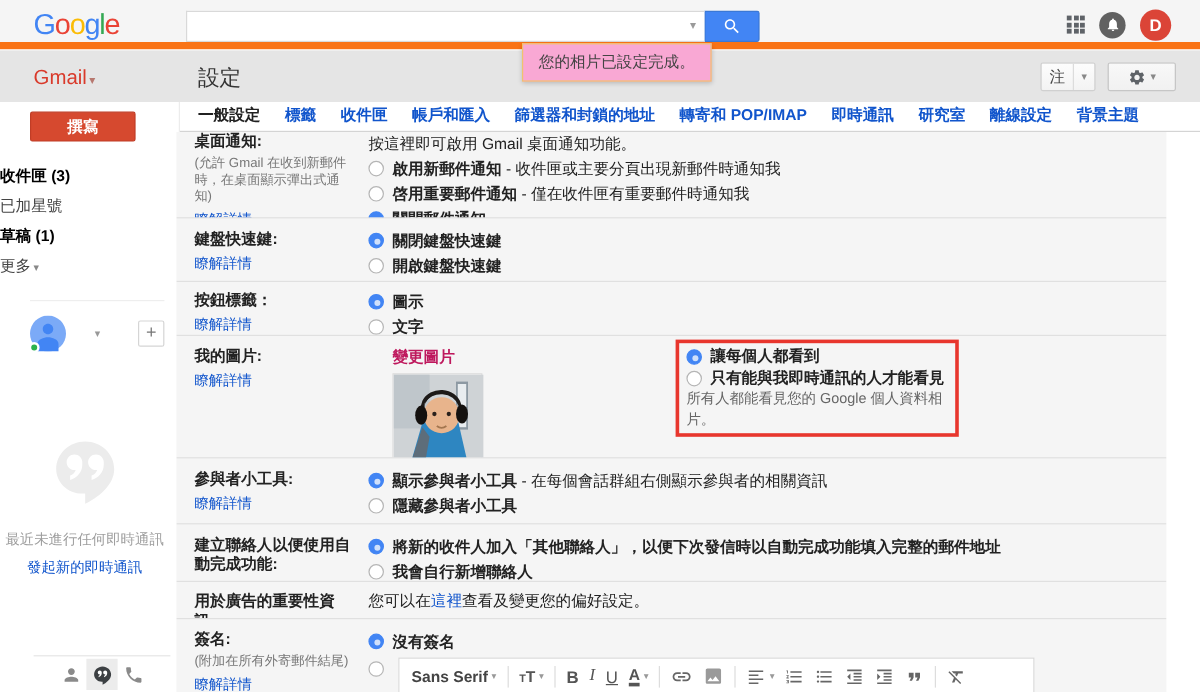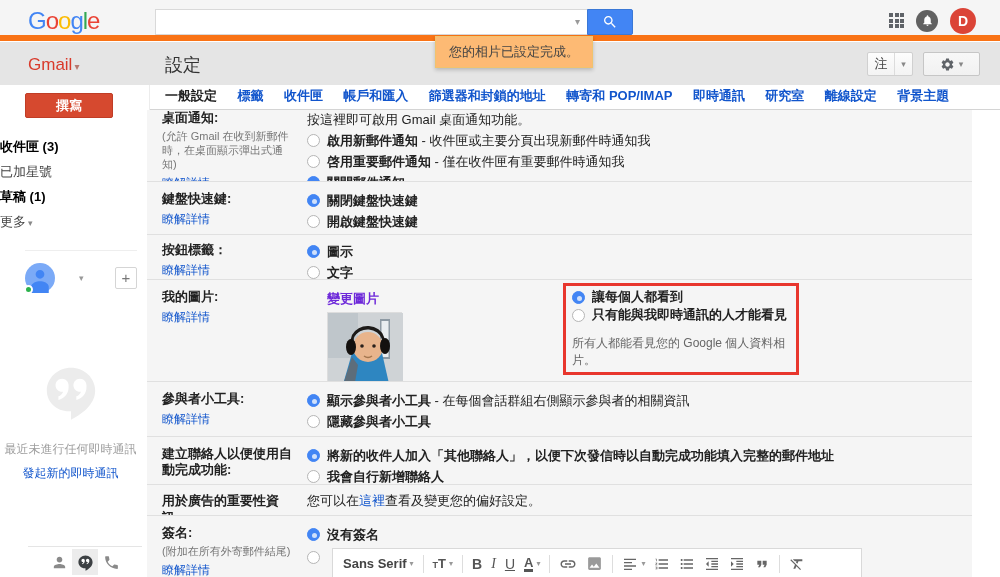--- a/index.html
+++ b/index.html
@@ -18,21 +18,21 @@
   .search-caret { position:absolute; right:7px; top:6px; color:#9a9a9a; font-size:10px; }
   .caret::after { content:"▾"; }
   .search-btn { width:46px; height:26px; background:#4285f4; border:1px solid #3a78d6; border-radius:0 2px 2px 0; display:flex; align-items:center; justify-content:center; cursor:pointer; }
   .top-icons { position:absolute; right:24px; top:0; height:41px; display:flex; align-items:center; gap:12px; }
   .apps-grid { width:15px; height:15px; display:grid; grid-template-columns:repeat(3,4px); grid-template-rows:repeat(3,4px); gap:1.5px; }
   .apps-grid i { background:#5f6368; }
   .bell-circle { width:22px; height:22px; border-radius:50%; background:#616161; display:flex; align-items:center; justify-content:center; }
   .avatar-d { width:26px; height:26px; border-radius:50%; background:#db4437; color:#fff; font-size:14px; font-weight:bold; display:flex; align-items:center; justify-content:center; }
 
   
-  .tooltip { position:absolute; left:435px; top:36px; background:#fdba74; border:1px solid #f0c36d; box-shadow:0 2px 4px rgba(0,0,0,.2); padding:6px 13px; font-size:13px; color:#444; z-index:6; }
+  .tooltip { position:absolute; left:435px; top:36px; background:#f9a8d4; border:1px solid #f0c36d; box-shadow:0 2px 4px rgba(0,0,0,.2); padding:6px 13px; font-size:13px; color:#444; z-index:6; }
 
   
   #header2 { position:absolute; left:0; top:42px; width:1000px; height:43px; background:#e5e5e5; }
   .gmail-menu { position:absolute; left:28px; top:13px; font-size:17px; color:#d93a2b; cursor:pointer; }
   .gmail-menu .caret { color:#b7786f; font-size:10px; margin-left:2px; }
   .page-title { position:absolute; left:165px; top:11px; font-size:18px; color:#333; }
   .lang-btn { position:absolute; left:867px; top:10px; height:24px; display:flex; border:1px solid #d0d0d0; border-radius:2px; background:linear-gradient(#fdfdfd,#f3f3f3); cursor:pointer; }
   .lang-btn .seg1 { width:27px; display:flex; align-items:center; justify-content:center; font-size:13px; color:#444; border-right:1px solid #dcdcdc; }
   .lang-btn .seg2 { width:17px; display:flex; align-items:center; justify-content:center; color:#888; font-size:9px; }
   .gear-btn { position:absolute; left:923px; top:10px; width:57px; height:24px; border:1px solid #c6c6c6; border-radius:2px; background:linear-gradient(#f8f8f8,#f1f1f1); display:flex; align-items:center; justify-content:center; gap:4px; cursor:pointer; }
@@ -80,25 +80,25 @@
   .radio.checked::after { content:""; position:absolute; left:4px; top:4px; width:5px; height:5px; border-radius:50%; background:#cfe0fb; }
   .blue-link { color:#1155cc; cursor:pointer; }
 
   .row-desktop { height:72px; }
   .row-desktop .lbl, .row-desktop .content { margin-top:-9px; }
   .row-kb { height:53px; }
   .row-btnlbl { height:45px; padding-top:7px; }
   .row-pic { height:102px; padding-top:0; position:relative; }
   .row-pic .lbl { padding-top:9px; }
   .pic-col { width:78px; flex:none; margin-left:20px; padding-top:9px; }
-  .change-link { font-size:13px; font-weight:bold; color:#6d28d9; cursor:pointer; }
+  .change-link { font-size:13px; font-weight:bold; color:#be185d; cursor:pointer; }
   .profile-photo { margin-top:4px; width:75px; height:75px; border:1px solid #ddd; display:block; }
   .red-box { position:absolute; left:256px; top:3px; width:236px; border:3px solid #e8362d; padding:2px 6px 3px 6px; }
   .red-box .opt { margin-bottom:0; line-height:18px; }
-  .red-box .note { font-size:12px; color:#666; line-height:17px;margin-top:11px; }
+  .red-box .note { font-size:12px; color:#666; line-height:17px; }
   .row-widget { height:55px; }
   .row-contacts { height:48px; }
   .row-ads { height:31px; padding-top:7px; }
   .row-ads .lbl .t, .row-ads .content { line-height:17px; }
   .row-ads .content { font-size:13px; }
   .row-sig { border-bottom:none; }
 
   
   .sig-editor-line { display:flex; margin-top:4px; }
   .editor { margin-left:5px; width:530px; border:1px solid #d9d9d9; background:#fff; }

